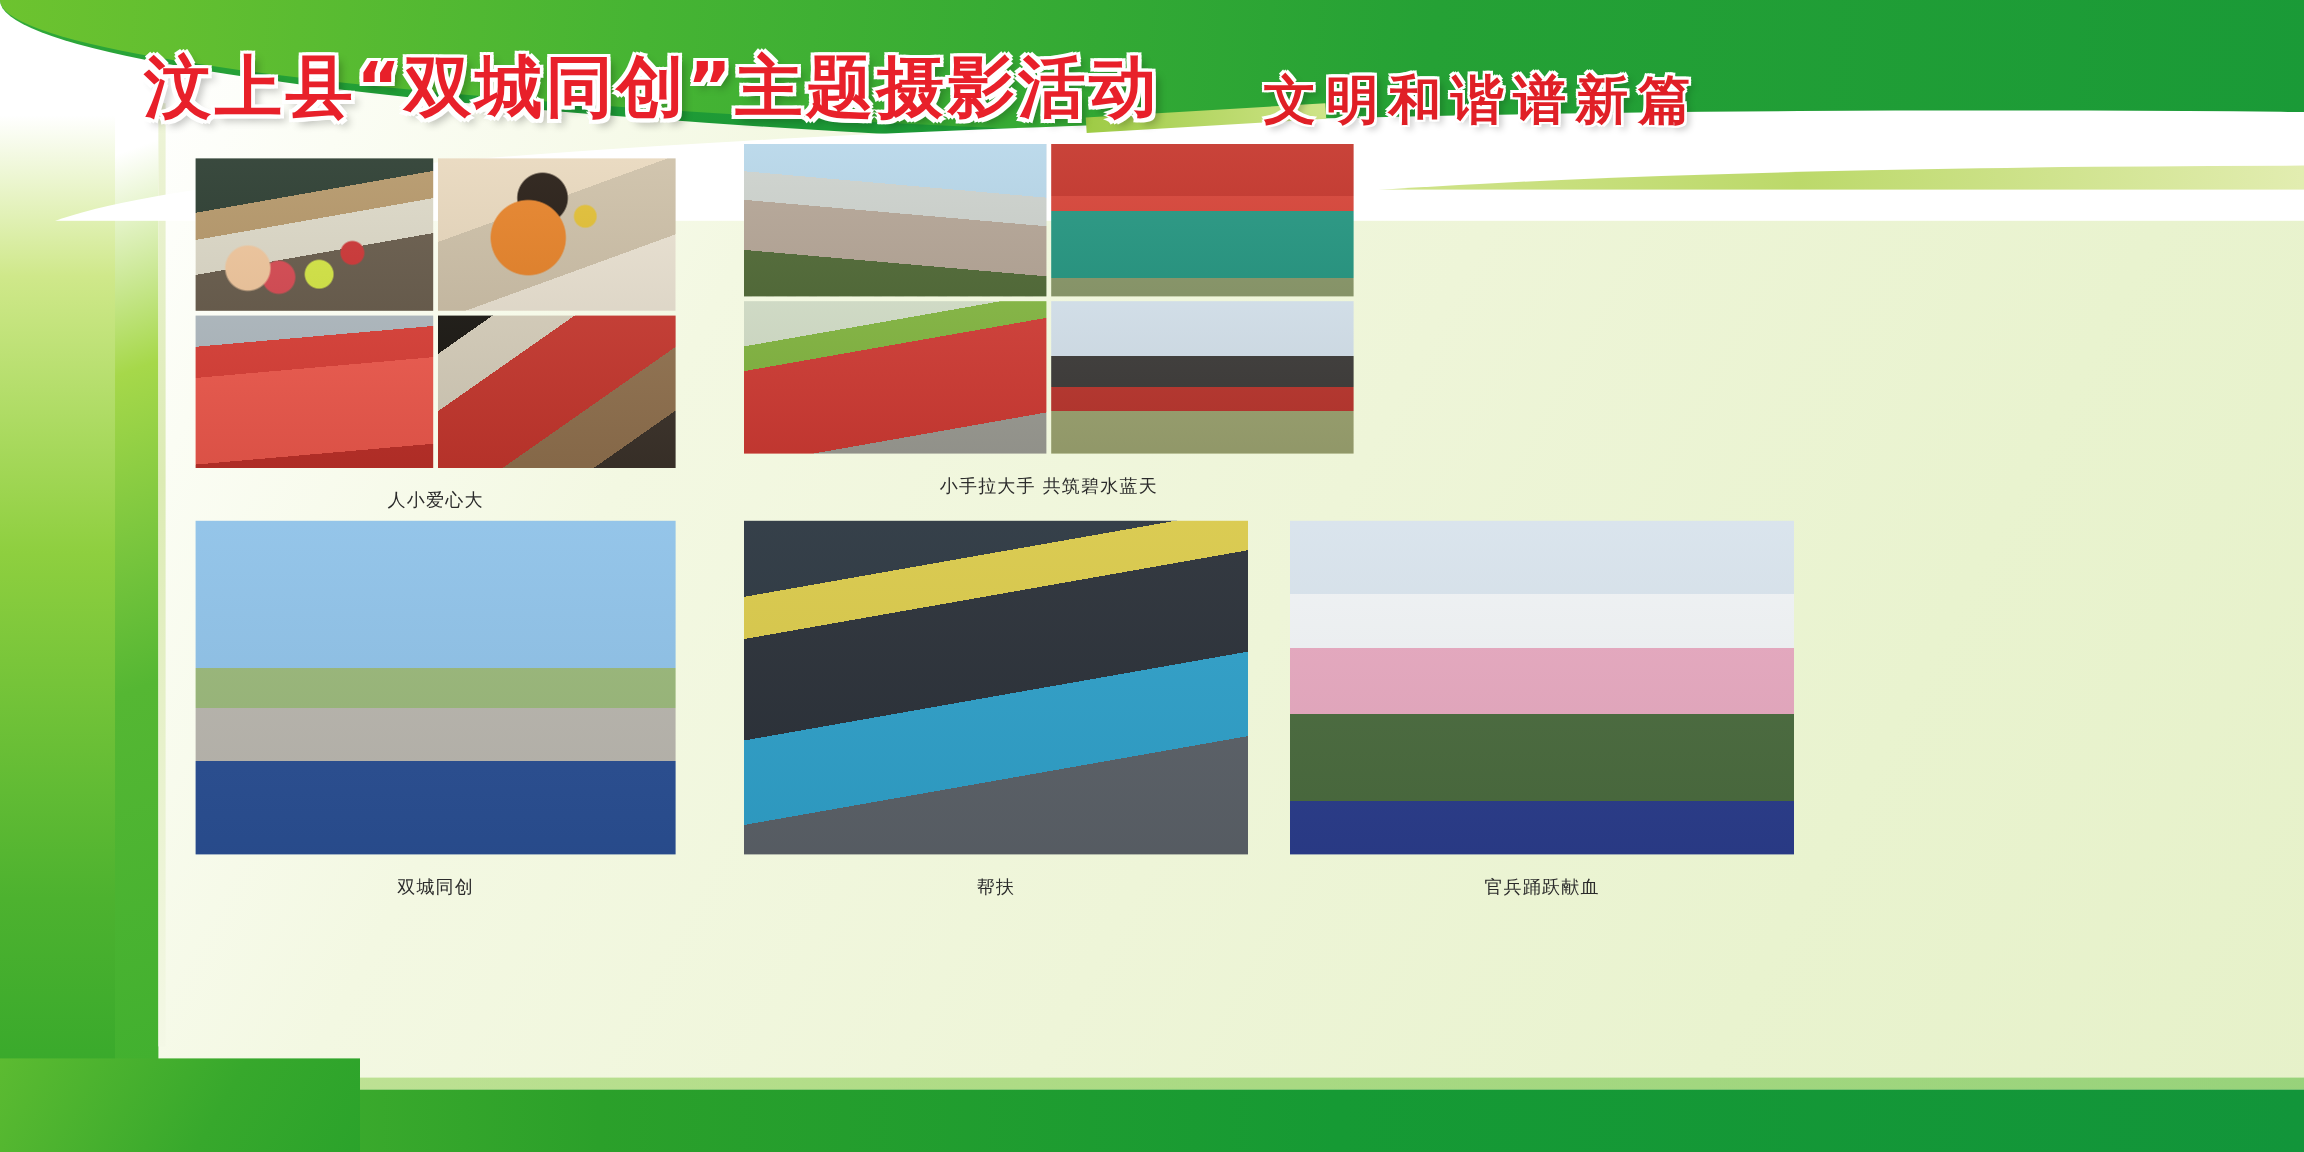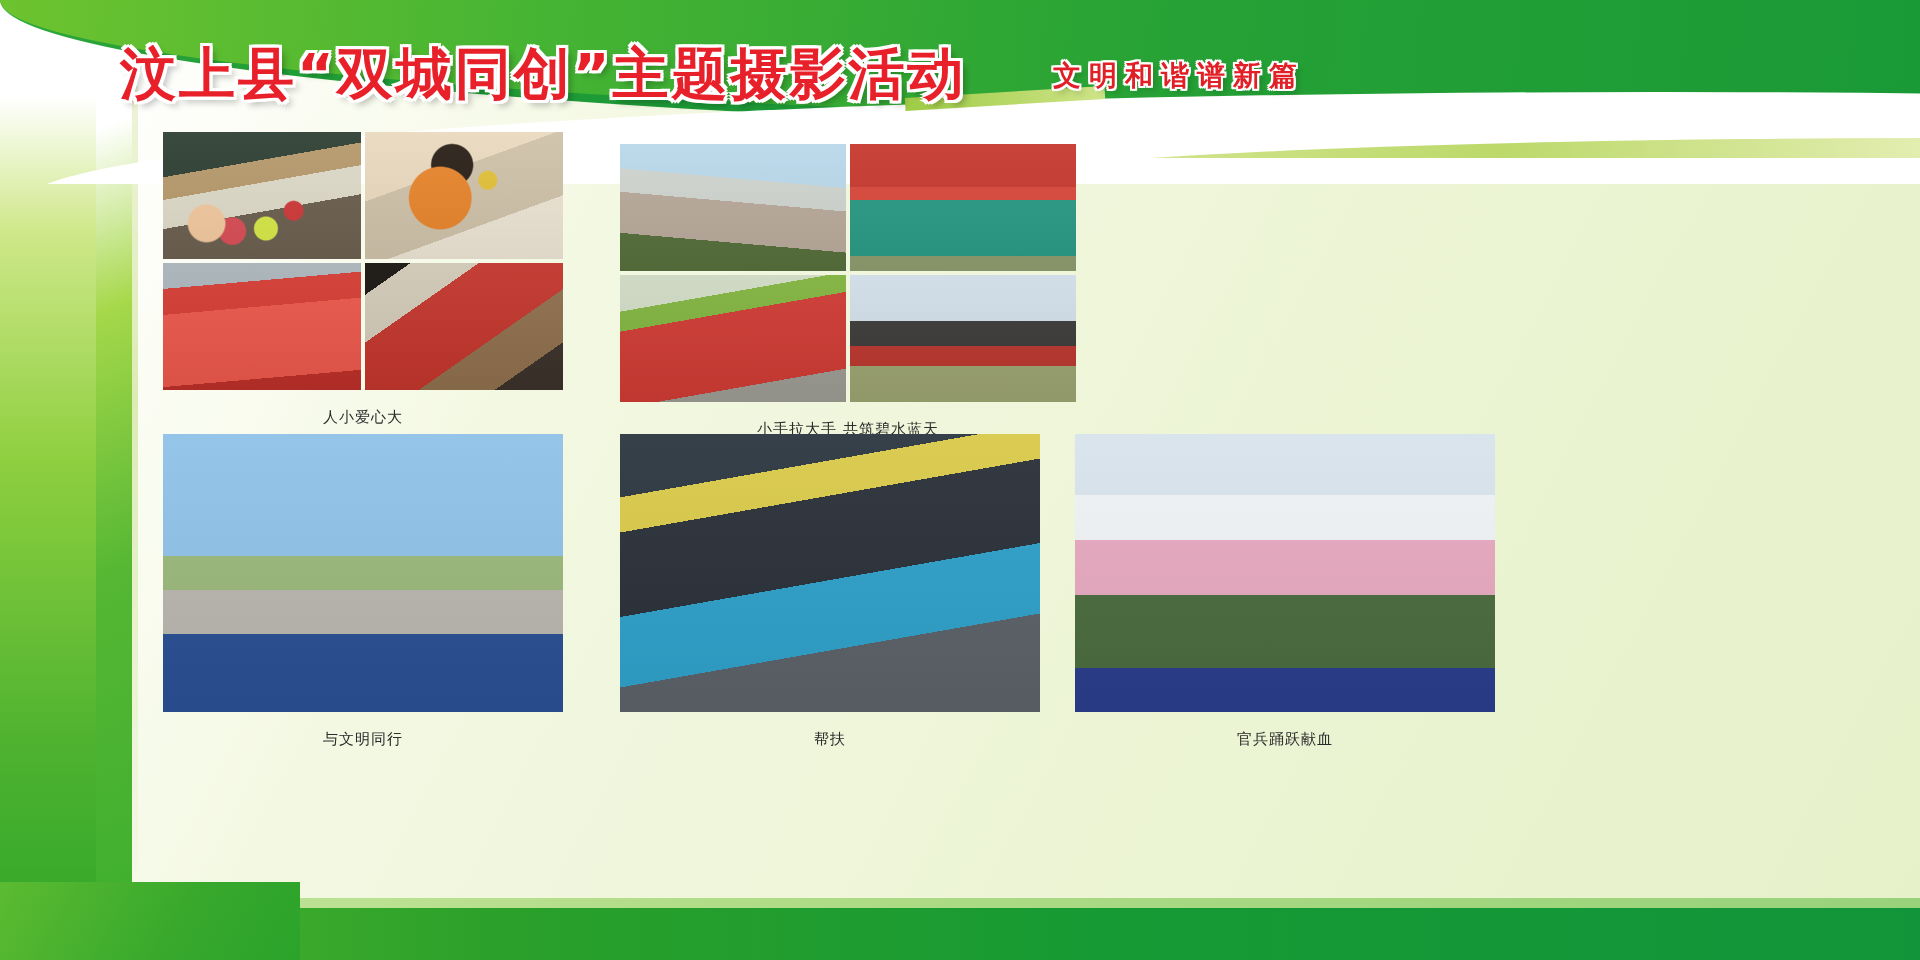--- a/index.html
+++ b/index.html
@@ -103,21 +103,21 @@
     white-space:nowrap;
     -webkit-text-stroke:0px;
     text-shadow:
       3px 0 0 #ffffff, -3px 0 0 #ffffff, 0 3px 0 #ffffff, 0 -3px 0 #ffffff,
       3px 3px 0 #ffffff, -3px -3px 0 #ffffff, 3px -3px 0 #ffffff, -3px 3px 0 #ffffff,
       5px 5px 7px rgba(0,0,0,.30);
     z-index:6;
   }
   #sub-title {
     position:absolute; left:1053px; top:62px;
-    font-size:28px; line-height:1;
+    font-size:44px; line-height:1;
     font-weight:bold;
     letter-spacing:8px;
     color:#e01f26;
     white-space:nowrap;
     text-shadow:
       2px 0 0 #fff, -2px 0 0 #fff, 0 2px 0 #fff, 0 -2px 0 #fff,
       2px 2px 0 #fff, -2px -2px 0 #fff, 2px -2px 0 #fff, -2px 2px 0 #fff,
       4px 4px 6px rgba(0,0,0,.25);
     z-index:6;
   }
@@ -232,21 +232,21 @@
       <div class="ph p-donatebox">
           <div class="p-overlay"></div>
         </div>
       <div class="ph p-exhibit">
           <div class="p-overlay"></div>
         </div>
     </div>
     <div class="caption">人小爱心大</div>
   </div>
 
-  <div class="section" style="left: 585px; top: 144px; width: 456px;">
+  <div class="section" style="left: 585px; top: 120px; width: 508px;">
     <div class="quad">
       <div class="ph p-bldgs">
           <div class="p-overlay"></div>
         </div>
       <div class="ph p-banner-rally">
           <div class="p-overlay"></div>
         </div>
       <div class="ph p-redkids">
           <div class="p-overlay"></div>
         </div>
@@ -255,21 +255,21 @@
         </div>
     </div>
     <div class="caption">小手拉大手  共筑碧水蓝天</div>
   </div>
 
 
   <div class="section" style="left:128px; top:434px; width:400px;">
     <div class="big-ph p-officer">
         <div class="p-overlay"></div>
       </div>
-    <div class="caption">与文明同行</div>
+    <div class="caption">双城同创</div>
   </div>
 
   <div class="section" style="left: 585px; top: 434px; width: 420px;">
     <div class="big-ph p-bus">
         <div class="p-overlay"></div>
       </div>
     <div class="caption">帮扶</div>
   </div>
 
   <div class="section" style="left: 1040px; top: 434px; width: 420px;">

